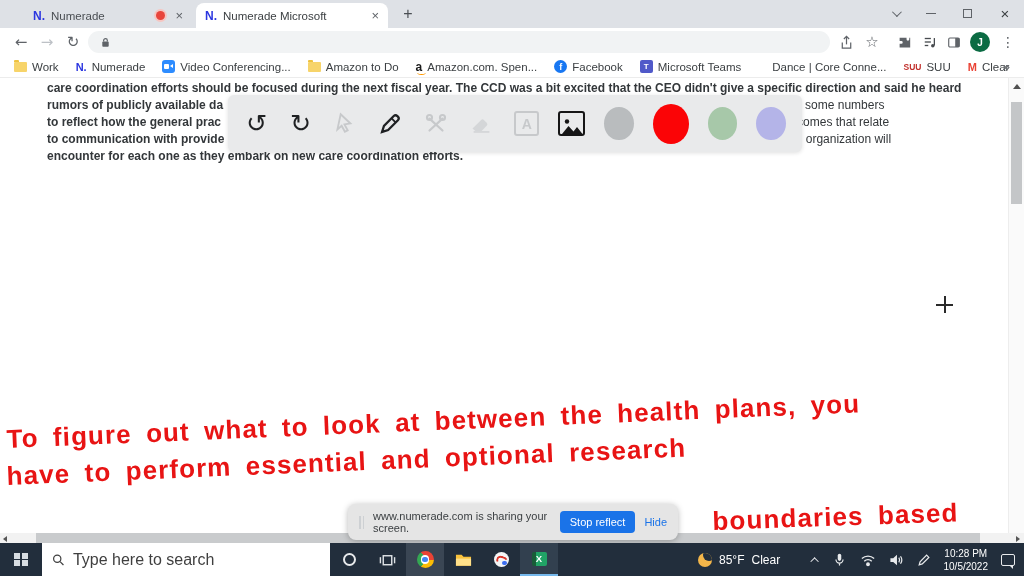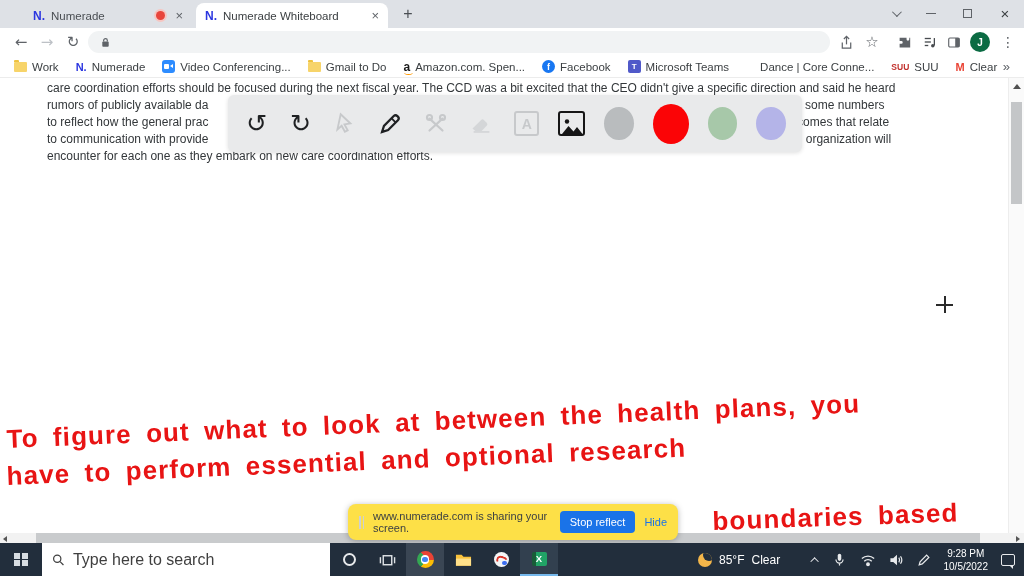--- a/index.html
+++ b/index.html
@@ -65,21 +65,21 @@
            font-size:9px; font-weight:bold; display:flex; align-items:center; justify-content:center; }
   .bm-teams { width:13px; height:13px; border-radius:2px; background:#5059c9; color:#fff;
               font-size:8px; font-weight:bold; display:flex; align-items:center; justify-content:center; }
   .bm-suu { color:#c2322e; font-weight:bold; font-size:8.5px; }
   .bm-gmail { color:#ea4335; font-weight:bold; font-size:11px; }
   .bm-more { position:absolute; right:14px; color:#5f6368; font-size:13px; }
 
   
   .docline { position:absolute; font-size:12px; color:#33373a; white-space:nowrap; z-index:1; }
   .frag-r { left:731px; }
-  .frag-l { left:47px; }
+  .frag-l { left:47px;font-weight:bold; }
 
   
   .wbbar { position:absolute; left:228px; top:95px; width:574px; height:57px; background:#e9eaeb;
            border-radius:6px; box-shadow:0 1px 4px rgba(0,0,0,.13); display:flex; align-items:center;
            gap:19px; padding:0 16px; z-index:5; }
   .wbt { width:28px; height:28px; display:flex; align-items:center; justify-content:center; }
   .wb-glyph { font-family:"DejaVu Sans",sans-serif; font-size:25px; color:#1f2123; line-height:1; }
   .wb-abox { width:25px; height:25px; border:2px solid #c7c9cb; border-radius:3px; color:#c7c9cb;
              font-weight:bold; font-size:14px; display:flex; align-items:center; justify-content:center; }
   .wb-imgbox { width:27px; height:25px; border:2.5px solid #161616; border-radius:3px;
@@ -109,21 +109,21 @@
   .cross::after { content:""; position:absolute; left:8px; top:0; width:1.8px; height:17px; background:#2a2a2a; }
 
   
   .ink { position:absolute; font-size:26px; font-weight:bold; letter-spacing:1.1px; word-spacing:6px;
          white-space:nowrap; transform:rotate(-2.4deg); transform-origin:left top; z-index:4; }
   .ink1 { left:6px; top:424px; }
   .ink2 { left:6px; top:461px; }
   .ink3 { left:712px; top:506px; transform:rotate(-2deg); }
 
   
-  .share { position:absolute; left:348px; top:504px; width:330px; height:36px; background:#fde047;
+  .share { position:absolute; left:348px; top:504px; width:330px; height:36px; background:#e5e5e5;
            border-radius:8px; box-shadow:0 1px 6px rgba(0,0,0,.28); display:flex; align-items:center;
            gap:9px; padding:0 11px; z-index:10; font-size:11px; color:#3c4043; }
   .drag { display:flex; gap:2px; }
   .drag span { width:1.5px; height:13px; background:#cdd0d3; }
   .stopbtn { background:#1a73e8; color:#fff; border:none; border-radius:4px; padding:5px 10px;
              font-size:11px; font-family:inherit; white-space:nowrap; }
   .hidelink { color:#1a73e8; font-size:11px; }
 
   
   .taskbar { position:absolute; left:0; right:0; bottom:0; height:33px; background:#222e3c;
@@ -174,21 +174,21 @@
 
 <div class="tabstrip">
   <div class="tab inactive">
     <span class="nlogo">N.</span>
     <span class="tab-title">Numerade</span>
     <span class="recdot"></span>
     <span class="tabx">×</span>
   </div>
   <div class="tab active">
     <span class="nlogo">N.</span>
-    <span class="tab-title">Numerade Whiteboard</span>
+    <span class="tab-title">Numerade Microsoft</span>
     <span class="tabx">×</span>
   </div>
   <div class="newtab">+</div>
   <div class="winctl" style="left:878px;">
       <span class="wc-chevron"></span>
     </div>
   <div class="winctl" style="left:914px;">
       <span class="wc-min"></span>
     </div>
   <div class="winctl" style="left:950px;">
@@ -249,21 +249,21 @@
   <span class="bm">
       <span class="bm-n">N.</span>
       <span>Numerade</span>
     </span>
   <span class="bm">
       <span class="bm-zoom"></span>
       <span>Video Conferencing...</span>
     </span>
   <span class="bm">
       <span class="bm-folder"></span>
-      <span>Gmail to Do</span>
+      <span>Amazon to Do</span>
     </span>
   <span class="bm">
       <span class="bm-amzn">a</span>
       <span>Amazon.com. Spen...</span>
     </span>
   <span class="bm">
       <span class="bm-fb">f</span>
       <span>Facebook</span>
     </span>
   <span class="bm">
@@ -430,18 +430,18 @@
     </svg>
     <svg width="15" height="14" viewBox="0 0 16 14">
       <path d="M1.5 5v4h3l4 3.5v-11L4.5 5z" fill="#e8eaec"></path>
       <path d="M10.5 4.5a4.5 4.5 0 0 1 0 5" fill="none" stroke="#e8eaec" stroke-width="1.3"></path>
       <path d="M12.3 3a7 7 0 0 1 0 8" fill="none" stroke="#e8eaec" stroke-width="1.3"></path>
     </svg>
     <svg width="14" height="14" viewBox="0 0 16 16" fill="none" stroke="#e8eaec" stroke-width="1.4">
       <path d="M2.5 13.5l1-3.5 7.5-7.5 2.5 2.5-7.5 7.5z"></path>
     </svg>
     <div class="tb-clock">
-      <div>9:28 PM</div>
+      <div>10:28 PM</div>
       <div>10/5/2022</div>
     </div>
     <span class="notif-ic"></span>
   </div>
 </div>
 
 </body></html>

